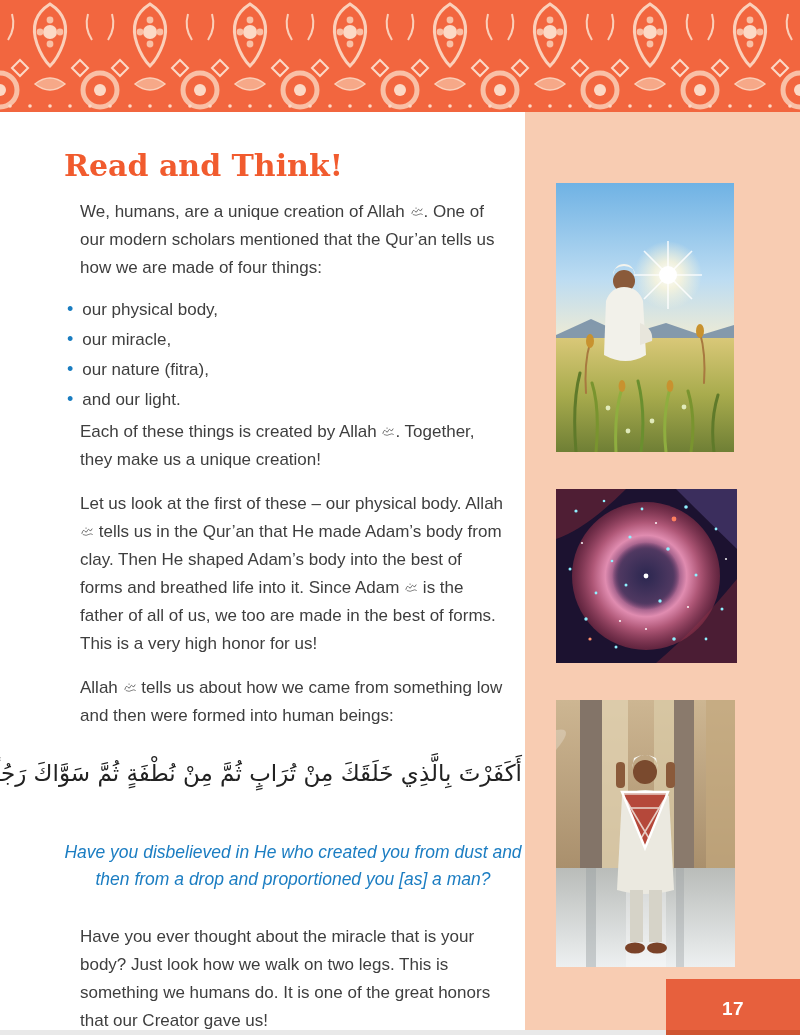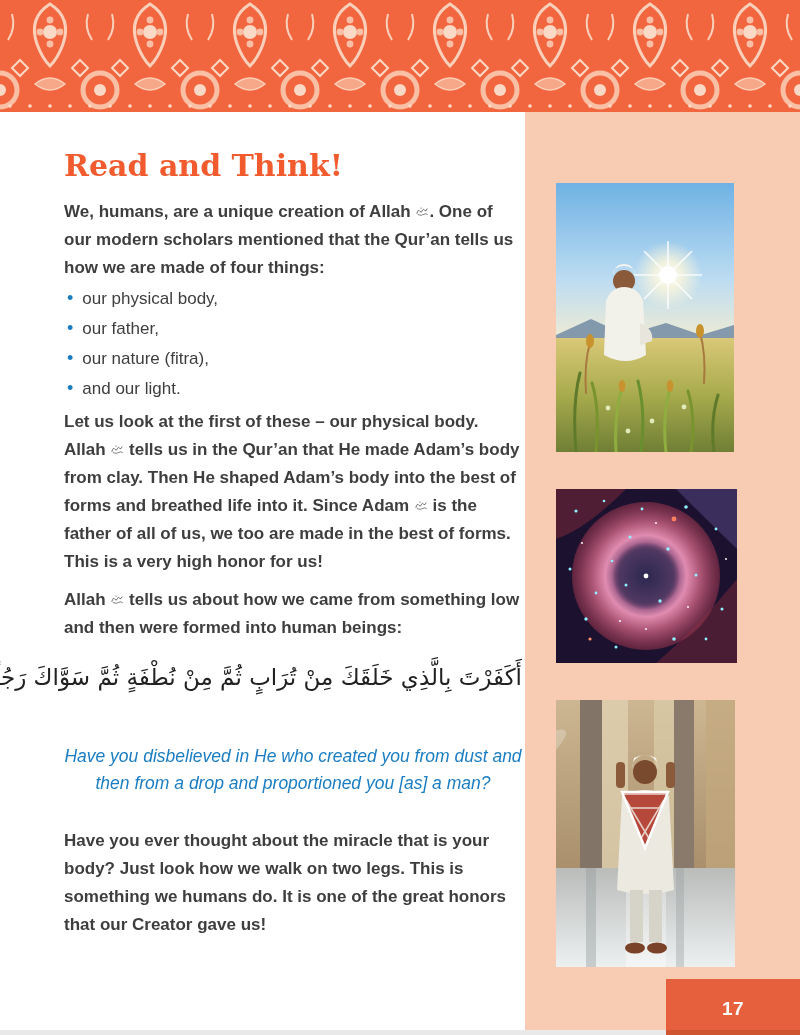--- a/index.html
+++ b/index.html
@@ -4,21 +4,21 @@
 <style>
   html,body{margin:0;padding:0;}
   .page{position:relative;width:800px;height:1035px;background:#ffffff;overflow:hidden;
         font-family:"Liberation Sans","DejaVu Sans",sans-serif;color:#3e3e3e;}
   .header{position:absolute;top:0;left:0;width:800px;height:112px;}
   .sidebar{position:absolute;left:525px;top:112px;width:275px;height:923px;background:#f8ccb2;}
   .photo{position:absolute;display:block;}
   .content{position:absolute;left:64px;top:120px;width:458px;padding-top:28px;}
   .title{font-family:"DejaVu Serif",serif;font-weight:bold;font-size:30px;line-height:36px;
          color:#f15b2e;margin:0 0 0 0;}
-  .para{font-size:17px;line-height:28px;margin:0;font-weight:bold;}
+  .para{font-size:17px;line-height:28px;margin:16px;}
   .p-intro{margin-top:14px;}
   .bullets{list-style:none;margin:5px 0 0 0;padding:0;}
   .bullets li{display:flex;align-items:baseline;font-size:17px;line-height:22px;margin-bottom:7px;}
   .dot{color:#1a7dc0;font-size:18px;margin:0 9px 0 3px;}
   .p-together{margin-top:2px;}
   .p-body{margin-top:8px;}
   .p-verseintro{margin-top:10px;}
   .arabic{direction:rtl;unicode-bidi:isolate;text-align:center;font-family:"DejaVu Sans",sans-serif;
           font-size:23px;line-height:54px;color:#222;margin-top:8px;white-space:nowrap;}
   .translation{font-style:italic;font-size:17.5px;line-height:27px;text-align:center;
@@ -237,32 +237,37 @@
           <circle cx="9.5" cy="2.6" r="1" fill="#5a5a5a"></circle>
         </svg>. One of our modern scholars mentioned that the Qur’an tells us how we are made of four things:</p>
 
     <ul class="bullets">
       <li>
           <span class="dot">•</span>
           <span>our physical body,</span>
         </li>
       <li>
           <span class="dot">•</span>
-          <span>our father,</span>
+          <span>our miracle,</span>
         </li>
       <li>
           <span class="dot">•</span>
           <span>our nature (fitra),</span>
         </li>
       <li>
           <span class="dot">•</span>
           <span>and our light.</span>
         </li>
     </ul>
 
+    <p class="para p-together hon-host">Each of these things is created by Allah <svg class="hon" viewBox="0 0 22 16">
+          <path d="M3 11 Q5 3 8 8 Q10 11 12 6 Q13 3 15 6 Q17 9 19 4" fill="none" stroke="#5a5a5a" stroke-width="1.4" stroke-linecap="round"></path>
+          <path d="M5 13 Q10 15.5 14 12.5 Q17 10.5 19.5 12.5" fill="none" stroke="#5a5a5a" stroke-width="1.2" stroke-linecap="round"></path>
+          <circle cx="9.5" cy="2.6" r="1" fill="#5a5a5a"></circle>
+        </svg>. Together, they make us a unique creation!</p>
 
     <p class="para p-body hon-host">Let us look at the first of these – our physical body. Allah <svg class="hon" viewBox="0 0 22 16">
           <path d="M3 11 Q5 3 8 8 Q10 11 12 6 Q13 3 15 6 Q17 9 19 4" fill="none" stroke="#5a5a5a" stroke-width="1.4" stroke-linecap="round"></path>
           <path d="M5 13 Q10 15.5 14 12.5 Q17 10.5 19.5 12.5" fill="none" stroke="#5a5a5a" stroke-width="1.2" stroke-linecap="round"></path>
           <circle cx="9.5" cy="2.6" r="1" fill="#5a5a5a"></circle>
         </svg> tells us in the Qur’an that He made Adam’s body from clay. Then He shaped Adam’s body into the best of forms and breathed life into it. Since Adam <svg class="hon" viewBox="0 0 22 16">
           <path d="M3 11 Q5 3 8 8 Q10 11 12 6 Q13 3 15 6 Q17 9 19 4" fill="none" stroke="#5a5a5a" stroke-width="1.4" stroke-linecap="round"></path>
           <path d="M5 13 Q10 15.5 14 12.5 Q17 10.5 19.5 12.5" fill="none" stroke="#5a5a5a" stroke-width="1.2" stroke-linecap="round"></path>
           <circle cx="9.5" cy="2.6" r="1" fill="#5a5a5a"></circle>
         </svg> is the father of all of us, we too are made in the best of forms. This is a very high honor for us!</p>

